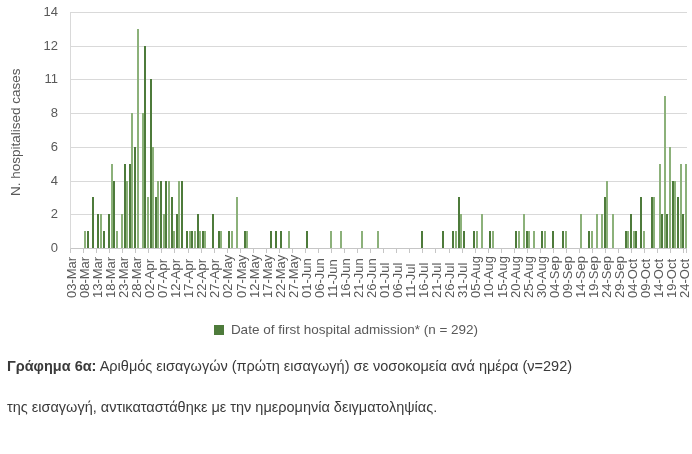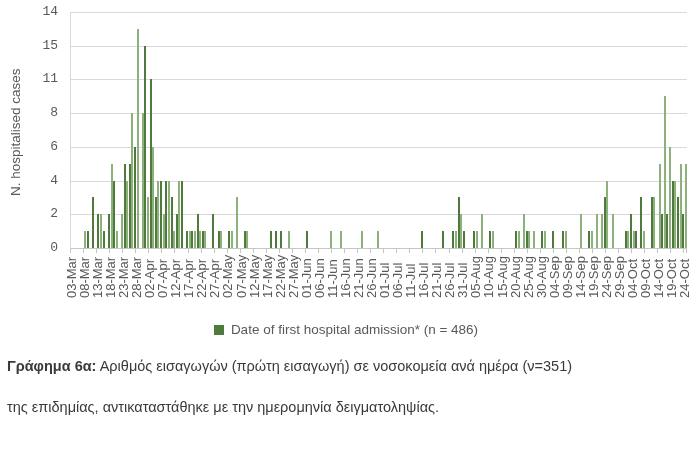--- a/index.html
+++ b/index.html
@@ -14,21 +14,21 @@
   #plot-area{
     position:absolute;left:70px;top:12px;width:616px;height:236px;
     border-left:1px solid #d9d9d9;
     border-bottom:1px solid #c6c6c6;
     box-sizing:content-box;
   }
   .gridline{position:absolute;left:0;width:616px;height:1px;background:#d9d9d9;}
   .bar{position:absolute;bottom:0;width:2px;}
   .y-tick-label{
     position:absolute;left:30px;width:28px;text-align:right;
-    font-size:13px;color:#595959;line-height:16px;font-family:Liberation Mono, monospace;
+    font-size:13px;color:#595959;line-height:16px;
   }
   .x-tick{position:absolute;top:249px;width:1px;height:4px;background:#c6c6c6;}
   .x-tick-label{
     position:absolute;top:298px;
     font-size:13px;color:#595959;white-space:nowrap;
     transform:rotate(-90deg);transform-origin:0 0;line-height:13px;
   }
   #y-axis-title{
     position:absolute;left:8px;top:196px;
     font-size:13.5px;color:#595959;white-space:nowrap;
@@ -59,21 +59,21 @@
 
     <span id="y-axis-title">N. hospitalised cases</span>
 
     <div id="y-labels">
         <span class="y-tick-label" style="top: 240px;">0</span>
         <span class="y-tick-label" style="top: 206.3px;">2</span>
         <span class="y-tick-label" style="top: 172.6px;">4</span>
         <span class="y-tick-label" style="top: 138.9px;">6</span>
         <span class="y-tick-label" style="top: 105.1px;">8</span>
         <span class="y-tick-label" style="top: 71.4px;">11</span>
-        <span class="y-tick-label" style="top: 37.7px;">15</span>
+        <span class="y-tick-label" style="top: 37.7px;">12</span>
         <span class="y-tick-label" style="top: 4px;">14</span>
       </div>
 
     <div id="plot-area">
         <div class="gridline" style="top: 202.3px; background: rgb(217, 217, 217);"></div>
         <div class="gridline" style="top: 168.6px; background: rgb(217, 217, 217);"></div>
         <div class="gridline" style="top: 134.9px; background: rgb(217, 217, 217);"></div>
         <div class="gridline" style="top: 101.1px; background: rgb(217, 217, 217);"></div>
         <div class="gridline" style="top: 67.4px; background: rgb(217, 217, 217);"></div>
         <div class="gridline" style="top: 33.7px; background: rgb(217, 217, 217);"></div>
@@ -287,25 +287,25 @@
         <span class="x-tick-label" style="left: 612.9px;">29-Sep</span>
         <span class="x-tick-label" style="left: 626px;">04-Oct</span>
         <span class="x-tick-label" style="left: 639px;">09-Oct</span>
         <span class="x-tick-label" style="left: 652.1px;">14-Oct</span>
         <span class="x-tick-label" style="left: 665.1px;">19-Oct</span>
         <span class="x-tick-label" style="left: 678.2px;">24-Oct</span>
       </div>
 
     <div id="legend">
       <span id="legend-marker" style="background: rgb(78, 123, 59);"></span>
-      <span id="legend-label">Date of first hospital admission* (n = 486)</span>
+      <span id="legend-label">Date of first hospital admission* (n = 292)</span>
     </div>
   </div>
 
   <div id="caption">
-    <span class="bold">Γράφημα 6α:</span><span> Αριθμός εισαγωγών (πρώτη εισαγωγή) σε νοσοκομεία ανά ημέρα (ν=351)</span>
+    <span class="bold">Γράφημα 6α:</span><span> Αριθμός εισαγωγών (πρώτη εισαγωγή) σε νοσοκομεία ανά ημέρα (ν=292)</span>
   </div>
 
   <div id="footnote">
-    <div>της επιδημίας, αντικαταστάθηκε με την ημερομηνία δειγματοληψίας.</div>
+    <div>της εισαγωγή, αντικαταστάθηκε με την ημερομηνία δειγματοληψίας.</div>
   </div>
 
 </div>
 
 </body></html>

